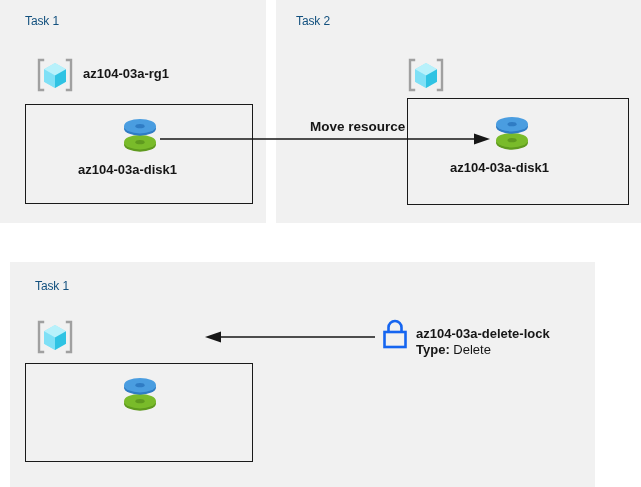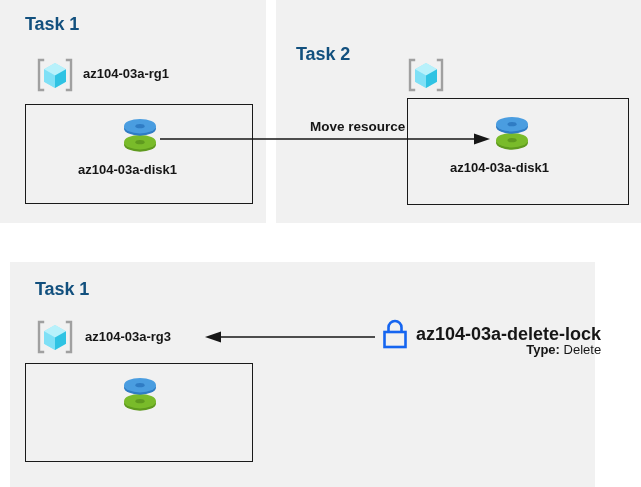--- a/index.html
+++ b/index.html
@@ -25,28 +25,28 @@
   .panel {
     position: absolute;
     background: #f1f1f1;
   }
   #panel-task1 { left: 0px;   top: 0px;   width: 266px; height: 223px; }
   #panel-task2 { left: 276px; top: 0px;   width: 365px; height: 223px; }
   #panel-task3 { left: 10px;  top: 262px; width: 585px; height: 225px; }
 
   .panel-title {
     position: absolute;
-    font-size: 18px;
-    font-weight: bold;
+    font-size: 12px;
+    font-weight: normal;
     color: #12507e;
     letter-spacing: -0.1px;
     white-space: nowrap;
   }
   #title-task1 { left: 25px;  top: 14px; }
-  #title-task2 { left: 296px; top: 14px; margin-top: 30px; }
+  #title-task2 { left: 296px; top: 14px; }
   #title-task3 { left: 35px;  top: 279px; }
 
   
   .res-box {
     position: absolute;
     border: 1.3px solid #1a1a1a;
     background: #f1f1f1;
     box-sizing: border-box;
   }
   #box-task1 { left: 25px;  top: 104px; width: 228px; height: 100px; }
@@ -107,31 +107,30 @@
     margin-left: 30px;
   }
 
   #lock-text-block {
     position: absolute;
     left: 416px; top: 326px;
     white-space: nowrap;
   }
   #lbl-lock-name {
     display: block;
-    font-size: 18px;
+    font-size: 13px;
     font-weight: bold;
     color: #161616;
     line-height: 16px;
   }
   #lock-type-row {
     display: block;
     font-size: 13px;
     color: #161616;
     line-height: 16px;
-    text-align: right;
   }
   #lbl-lock-type-key {
     font-weight: bold;
   }
   #lbl-lock-type-val {
     font-weight: normal;
   }
 
   
   .arrow-svg {
@@ -226,21 +225,20 @@
     <svg viewBox="0 0 38 38">
       <path d="M7 4 L3 4 L3 34 L7 34" fill="none" stroke="#a0a0a0" stroke-width="2.4" stroke-linecap="square"></path>
       <path d="M31 4 L35 4 L35 34 L31 34" fill="none" stroke="#a0a0a0" stroke-width="2.4" stroke-linecap="square"></path>
       <polygon points="19,7 30,13.3 30,25.7 19,32 8,25.7 8,13.3" fill="#9fe9f9"></polygon>
       <polygon points="19,7 30,13.3 19,19.5 8,13.3" fill="#b8f1fb"></polygon>
       <polygon points="19,19.5 30,13.3 30,25.7 19,32" fill="#2fc3e3"></polygon>
       <polygon points="19,19.5 19,32 8,25.7 8,13.3" fill="#7fe0f6"></polygon>
     </svg>
   </div>
 
-  <div class="lbl" id="lbl-rg3">az104-03a-rg3</div>
 
   <div class="res-box" id="box-task3"></div>
 
   <div class="disk-icon" id="disk-icon-3">
     <svg viewBox="0 0 46 44">
       <ellipse cx="23" cy="32.5" rx="16" ry="7.2" fill="#5f9a1f"></ellipse>
       <ellipse cx="23" cy="30.2" rx="16" ry="7.2" fill="#79bb2a"></ellipse>
       <ellipse cx="23" cy="30.2" rx="4.6" ry="2.1" fill="#5f9a1f"></ellipse>
       <ellipse cx="23" cy="16.5" rx="16" ry="7.2" fill="#2f7cc4"></ellipse>
       <ellipse cx="23" cy="14.2" rx="16" ry="7.2" fill="#4a9de0"></ellipse>

